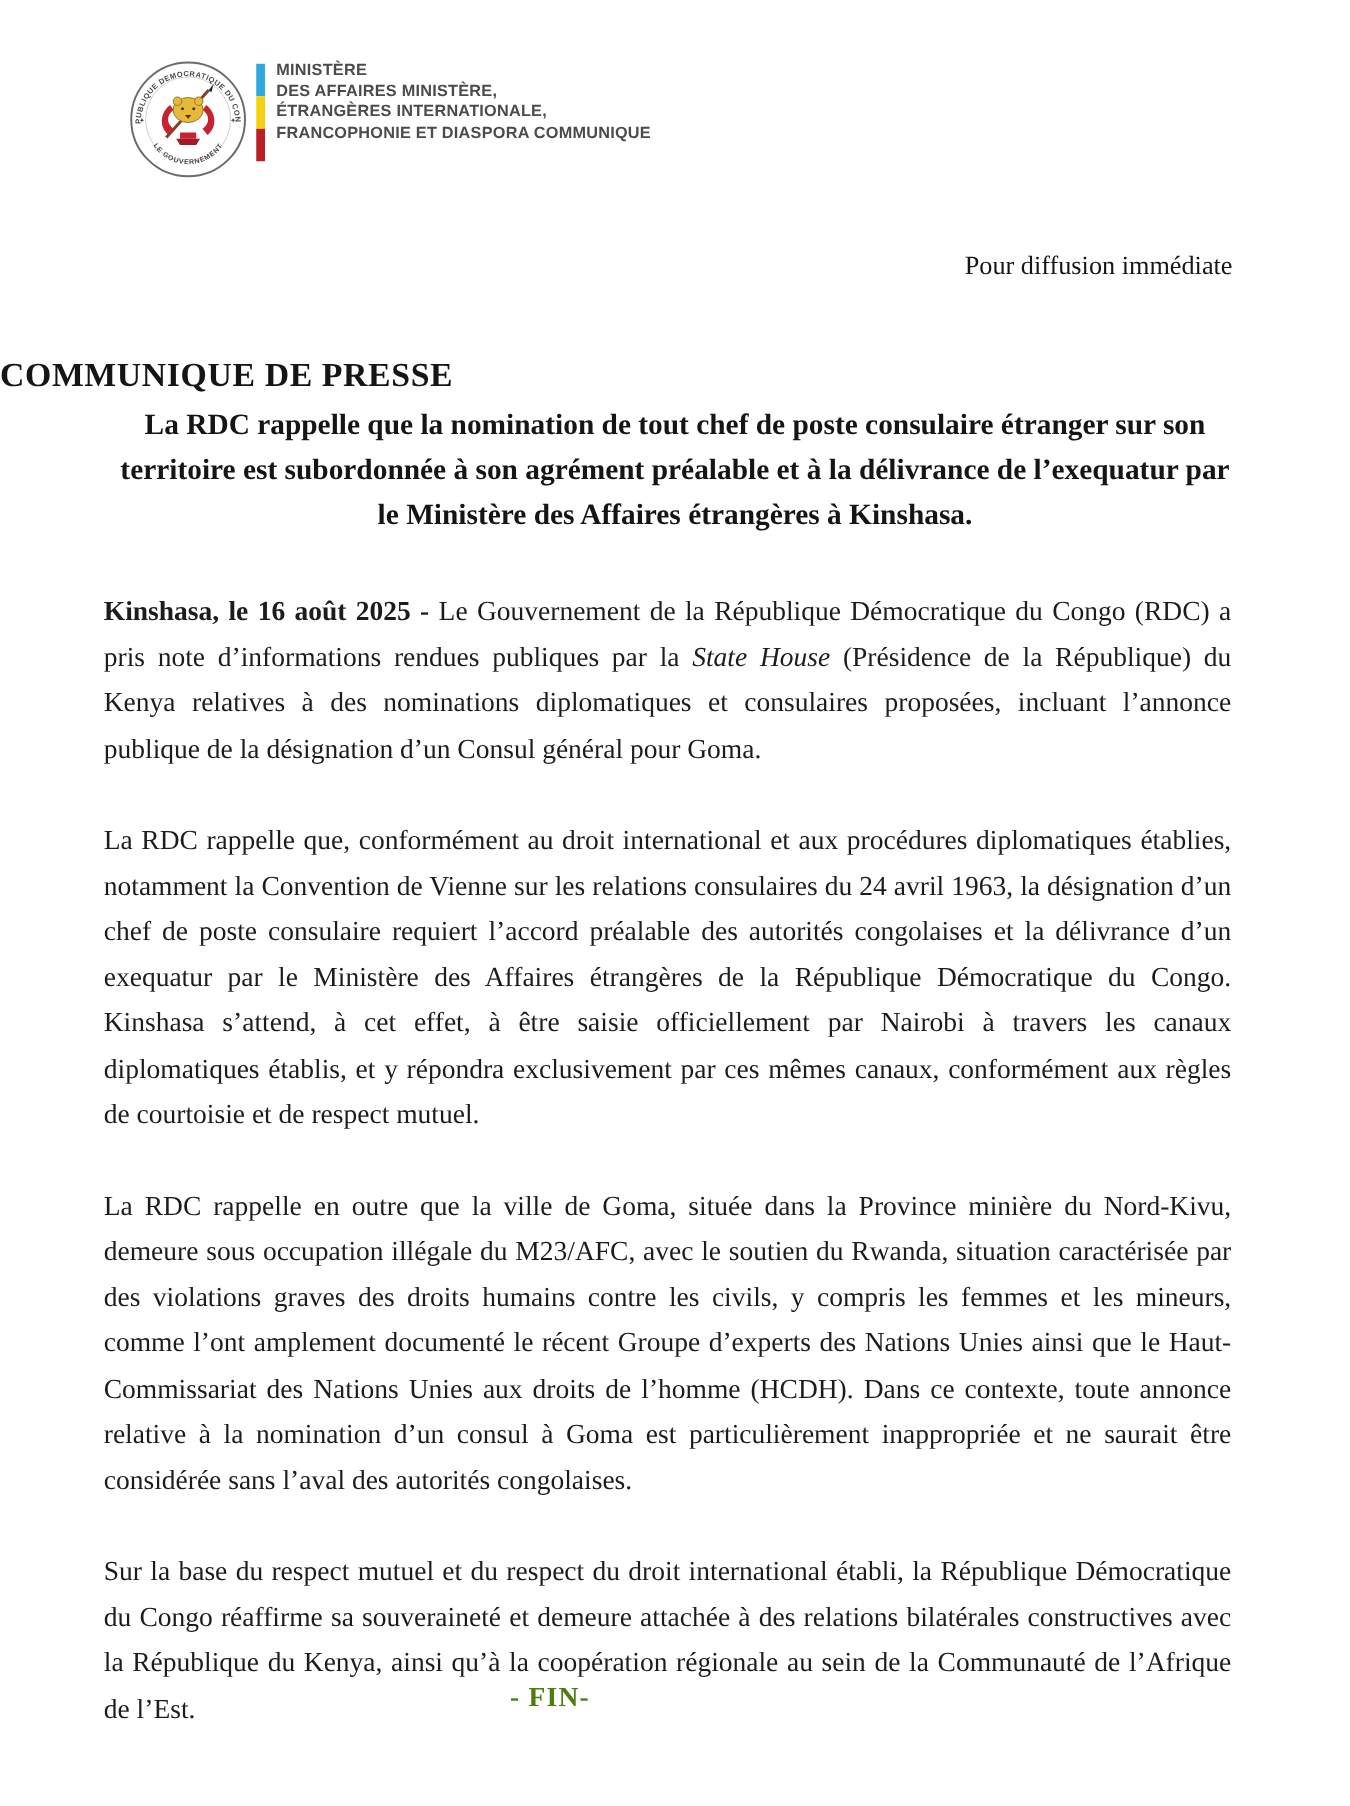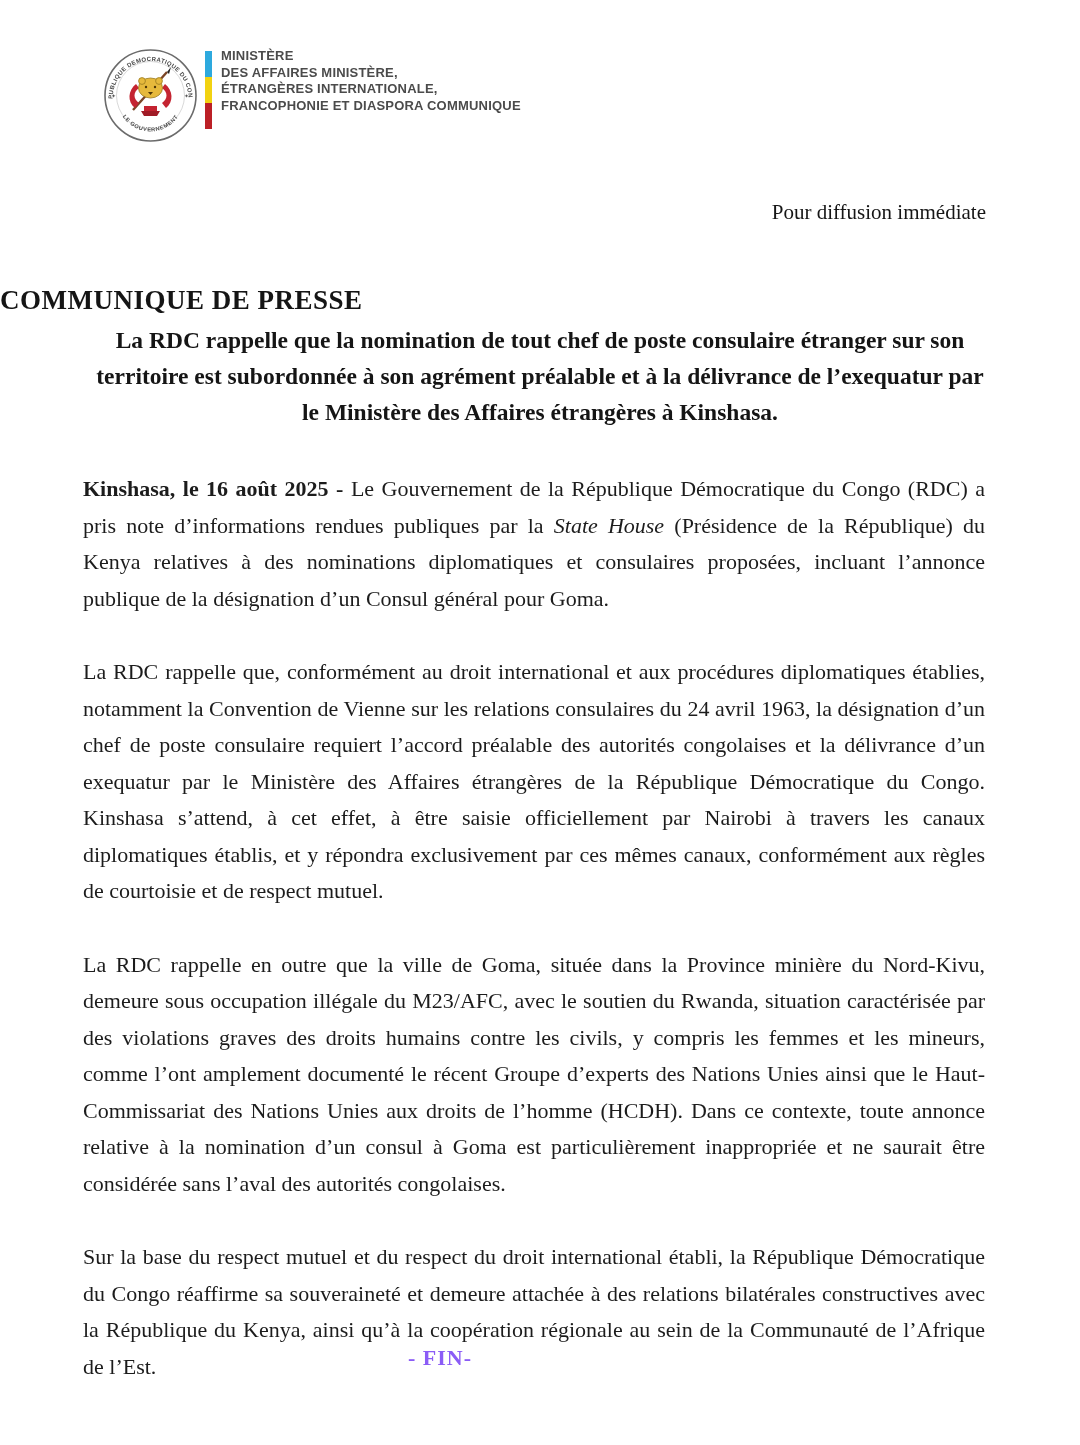--- a/index.html
+++ b/index.html
@@ -54,21 +54,21 @@
   .body-text p{
     margin:0 16px 37px 0;
     font-size:22px;line-height:36.5px;
     text-align:justify;
   }
   .lead-bold{font-weight:bold;}
   .italic{font-style:italic;}
   .end-marker{
     position:absolute;top:1345px;left:0;width:880px;
     text-align:center;font-weight:bold;font-size:22px;
-    letter-spacing:1px;color:#8b5cf6;
+    letter-spacing:1px;color:#4d7c0f;
   }
   
   .seal text{font-family:"Liberation Sans","DejaVu Sans",sans-serif;}
 </style>
 </head>
 <body>
 
 <div class="page">
 
   <div class="logo-block">

